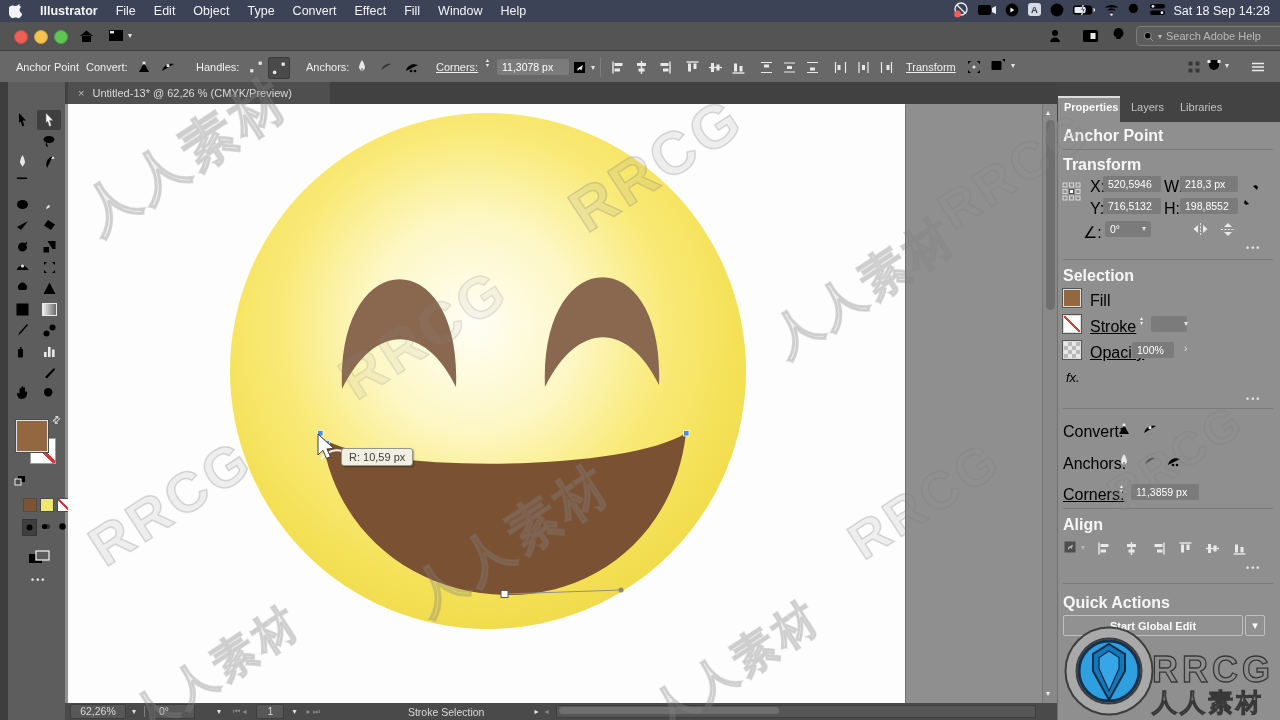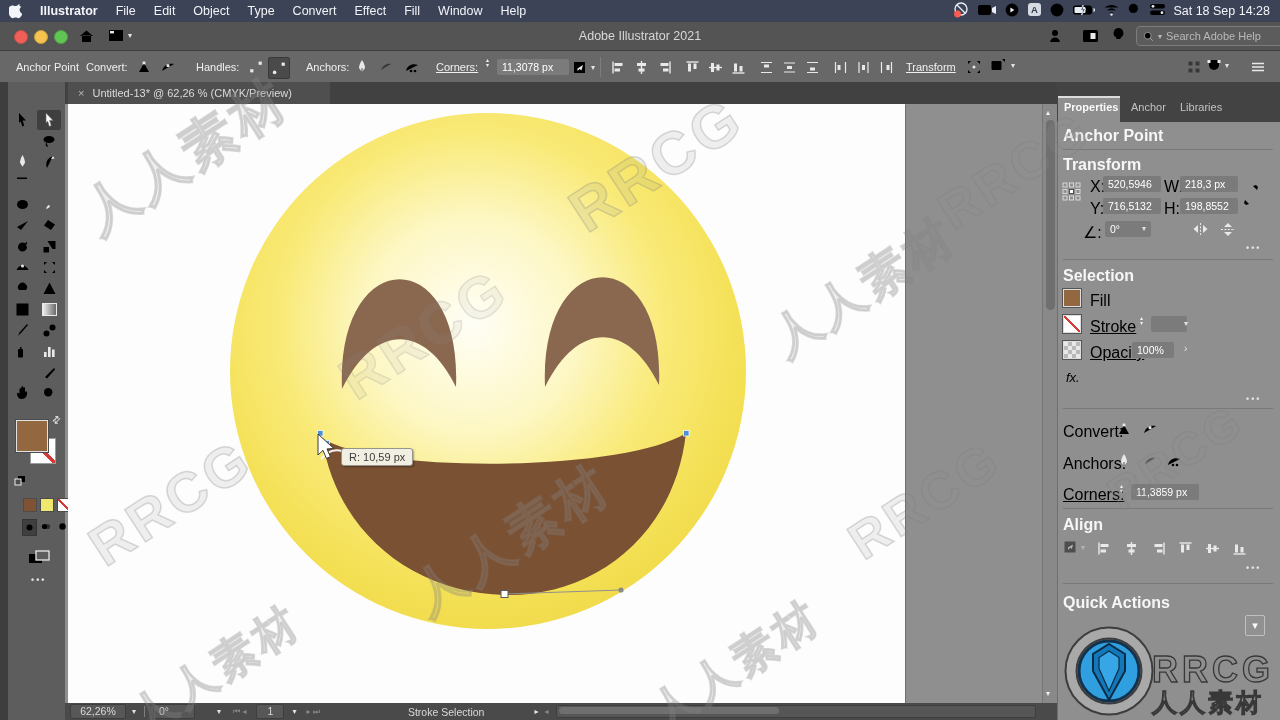--- a/index.html
+++ b/index.html
@@ -139,21 +139,20 @@
           <path d="M2 8l6.5-5.5L15 8M4 7.5V14h9V7.5" class="s" stroke-width="1.5"></path>
         </svg></span>
     <span class="ab row" style="left:108px;top:7px;gap:4px">
       <svg width="16" height="13" viewBox="0 0 16 13">
           <rect x="1" y="1" width="14" height="11" class="s"></rect>
           <path d="M7 1v11M1 5h6" class="s"></path>
           <rect x="2" y="2" width="4" height="2.4" fill="#e9e9e9"></rect>
         </svg>
       <span class="chev">▾</span>
     </span>
-    <div class="ab tb-title" style="left:0;right:0;top:7px;text-align:center">Adobe Illustrator 2021</div>
     <span class="ab" style="left:1048px;top:6px"><svg width="18" height="16" viewBox="0 0 18 16">
           <circle cx="7" cy="5" r="3" class="s"></circle>
           <path d="M2 14c.6-3 2.6-4.5 5-4.5S11.4 11 12 14" class="s"></path>
           <path d="M14 6v5M11.5 8.5h5" class="s"></path>
         </svg></span>
     <span class="ab" style="left:1082px;top:7px"><svg width="17" height="14" viewBox="0 0 17 14">
           <rect x="1" y="1" width="15" height="12" rx="1.5" class="s"></rect>
           <rect x="8.5" y="4" width="5" height="6" fill="#e9e9e9"></rect>
         </svg></span>
     <span class="ab" style="left:1112px;top:5px"><svg width="13" height="17" viewBox="0 0 13 17">
@@ -617,21 +616,21 @@
     <span class="dim" style="margin-left:6px;font-size:8px">◂</span>
     <span style="margin-left:8px;width:478px;height:11px;background:#565656;border:1px solid #3e3e3e;border-radius:2px;position:relative">
       <span style="position:absolute;left:2px;top:1px;width:220px;height:7px;background:#6f6f6f;border-radius:4px"></span>
     </span>
   </div>
 
   <div class="ab panel"></div>
   <div class="ab ptabsbg"></div>
   <div class="ab ptab-active"></div>
   <span class="ab tx" style="left:1064px;top:101px;color:#fafafa;font-size:11px;font-weight:bold;z-index:2">Properties</span>
-  <span class="ab tx" style="left:1131px;top:101px;color:#c3c3c3;font-size:11px;z-index:2">Anchor</span>
+  <span class="ab tx" style="left:1131px;top:101px;color:#c3c3c3;font-size:11px;z-index:2">Layers</span>
   <span class="ab tx" style="left:1180px;top:101px;color:#c3c3c3;font-size:11px;z-index:2">Libraries</span>
 
   <span class="ab tx phead" style="left:1063px;top:127px">Anchor Point</span>
   <div class="psep" style="top:149px"></div>
 
   <span class="ab tx phead" style="left:1063px;top:156px">Transform</span>
   <span class="ab" style="left:1062px;top:182px"><svg width="19" height="19" viewBox="0 0 19 19">
         <g fill="none" stroke="#d8d8d8">
           <rect x="1" y="1" width="4" height="4"></rect>
           <rect x="7.5" y="1" width="4" height="4"></rect>
@@ -779,20 +778,21 @@
       <svg width="15" height="15" viewBox="0 0 15 15">
         <path d="M1.5 13h12" stroke="#e9e9e9" stroke-width="1.4"></path>
         <rect x="3" y="3.5" width="3" height="8" fill="#e9e9e9"></rect>
         <rect x="8.5" y="6" width="3" height="5.5" fill="#e9e9e9"></rect>
       </svg>
     </span>
   <span class="ab dots3" style="left:1246px;top:563px">•••</span>
   <div class="psep" style="top:583px"></div>
 
   <span class="ab tx phead" style="left:1063px;top:594px">Quick Actions</span>
+  <span class="ab qbtn" style="left:1063px;top:615px;width:178px">Start Global Edit</span>
   <span class="ab qbtn" style="left:1245px;top:615px;width:18px">▾</span>
 
   <div class="ab wmlayer">
     <span class="wm" style="left:70px;top:120px;font-size:54px">人人素材</span>
     <span class="wm" style="left:560px;top:130px;font-size:60px">RRCG</span>
     <span class="wm" style="left:930px;top:140px;font-size:52px">RRCG</span>
     <span class="wm" style="left:330px;top:300px;font-size:58px;opacity:.7">RRCG</span>
     <span class="wm" style="left:760px;top:255px;font-size:48px">人人素材</span>
     <span class="wm" style="left:80px;top:470px;font-size:56px">RRCG</span>
     <span class="wm" style="left:400px;top:505px;font-size:52px">人人素材</span>

